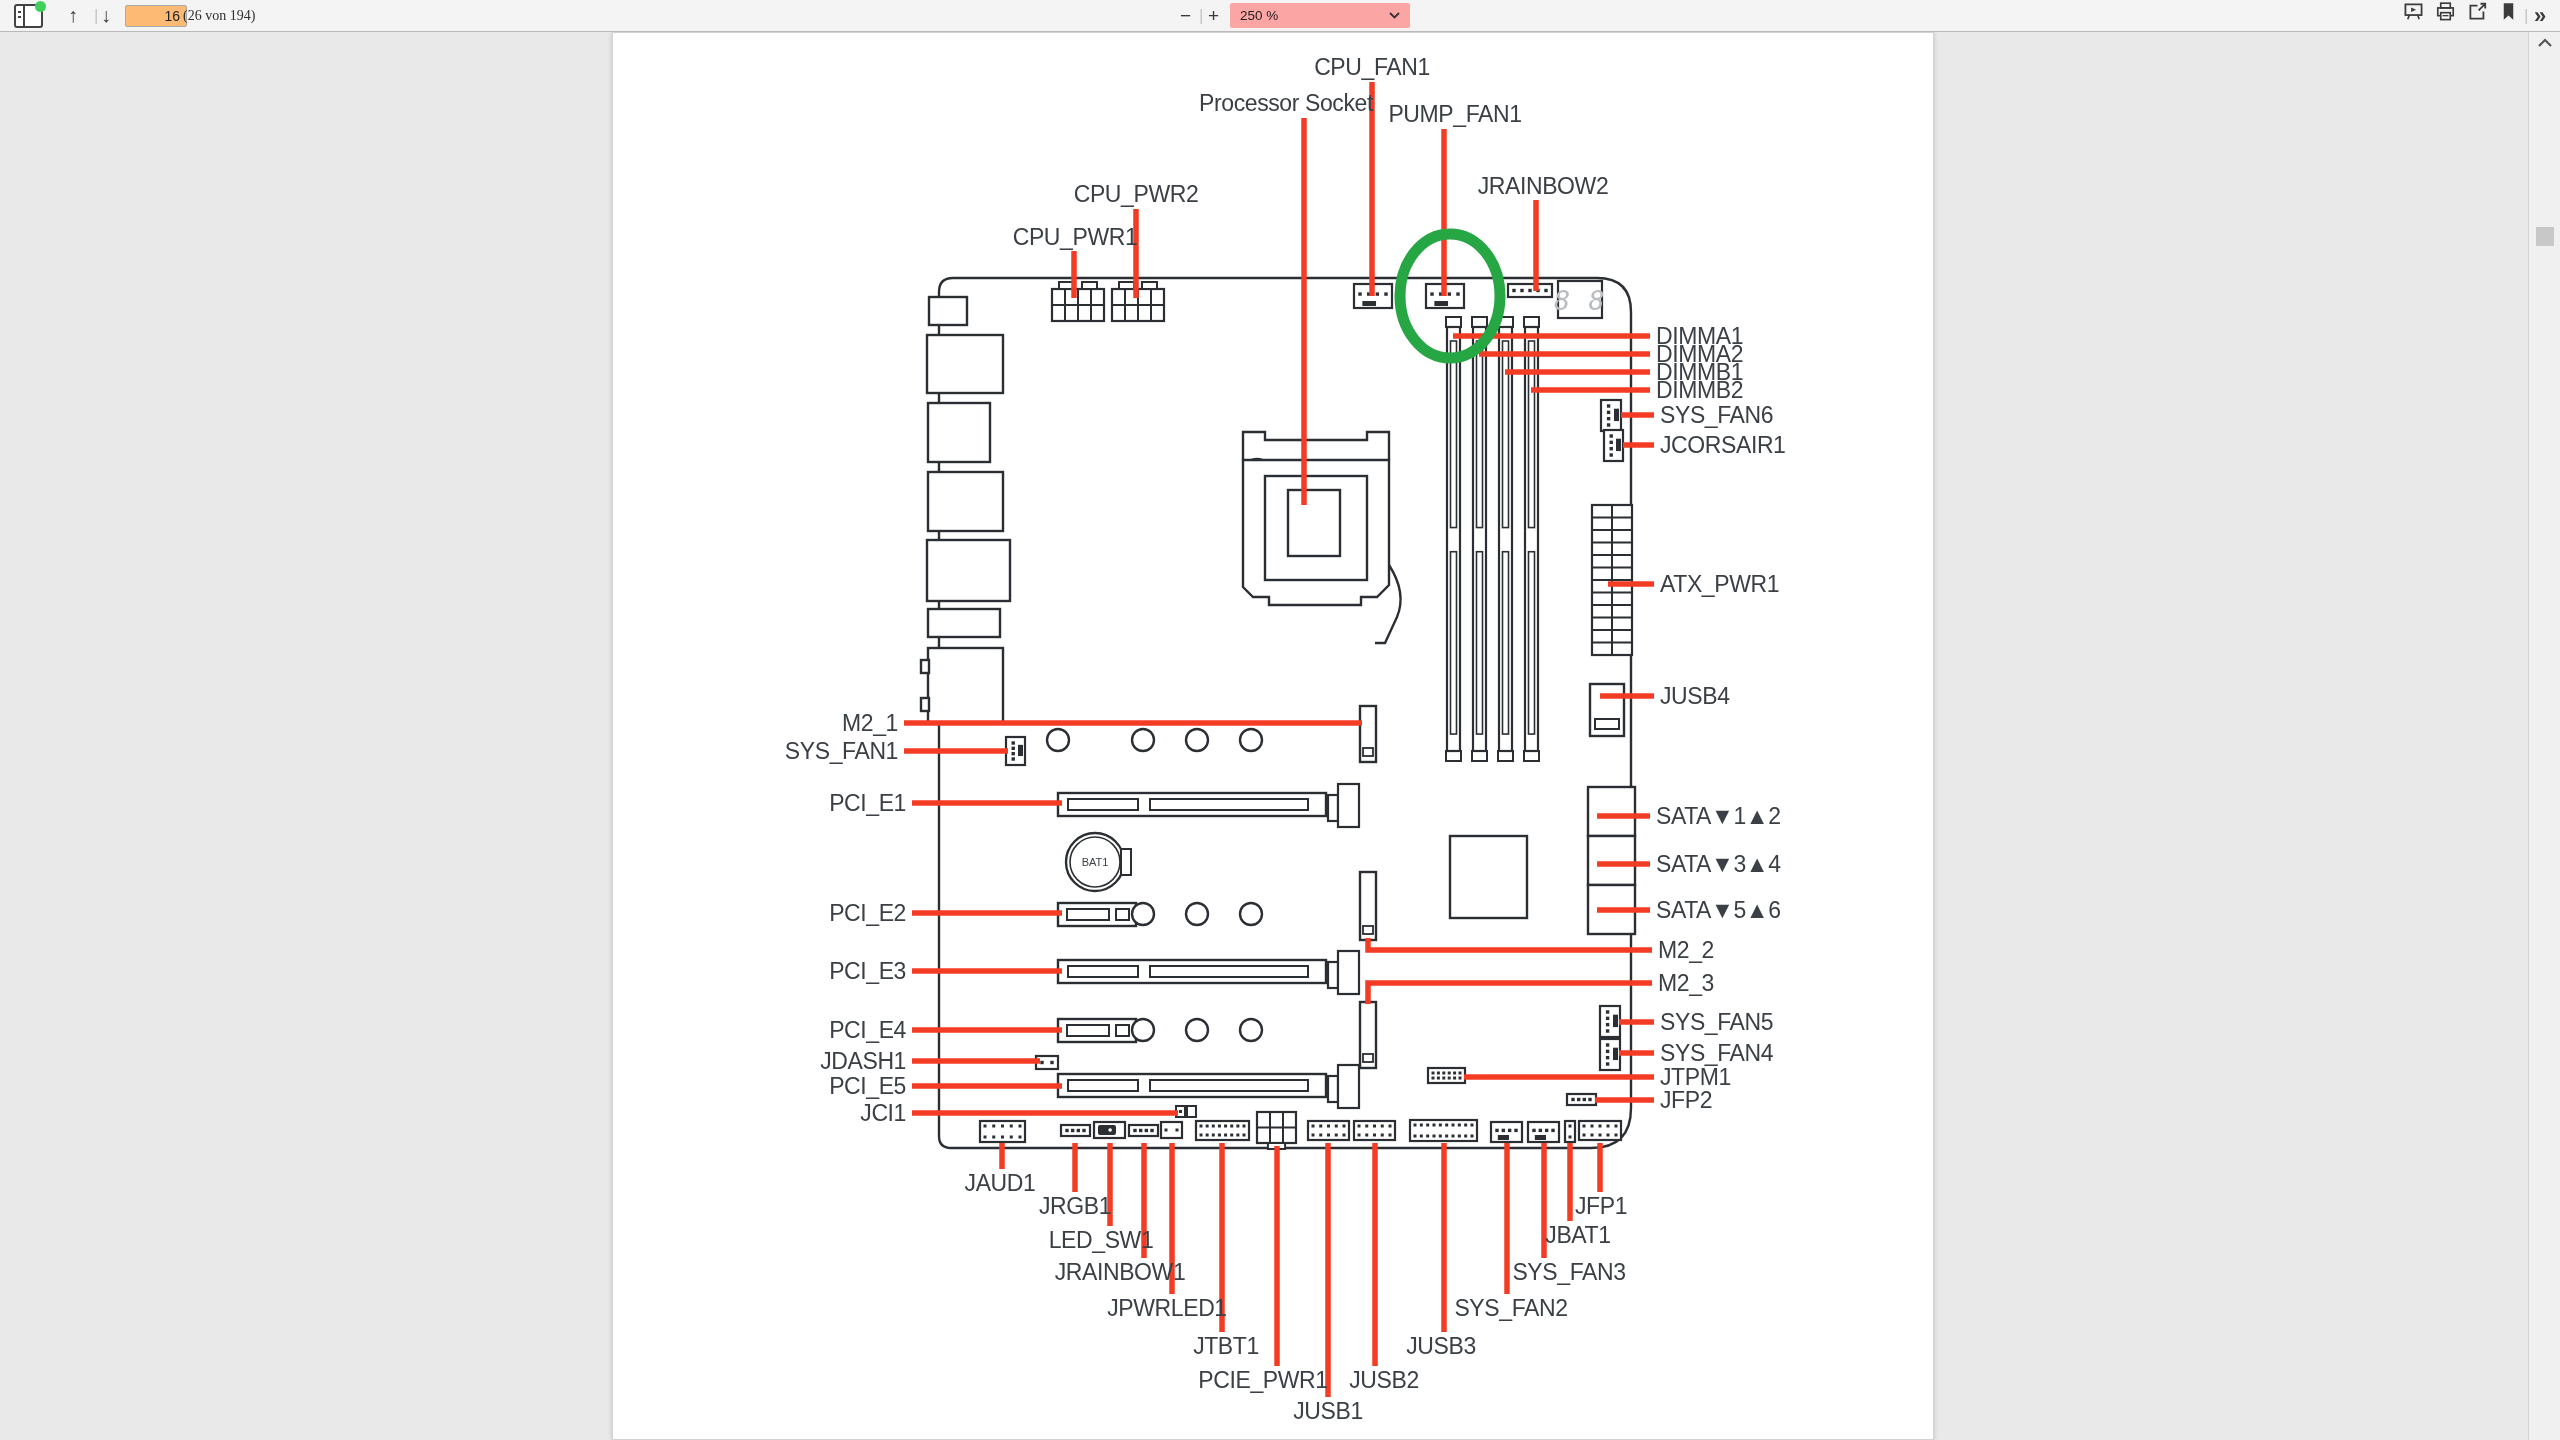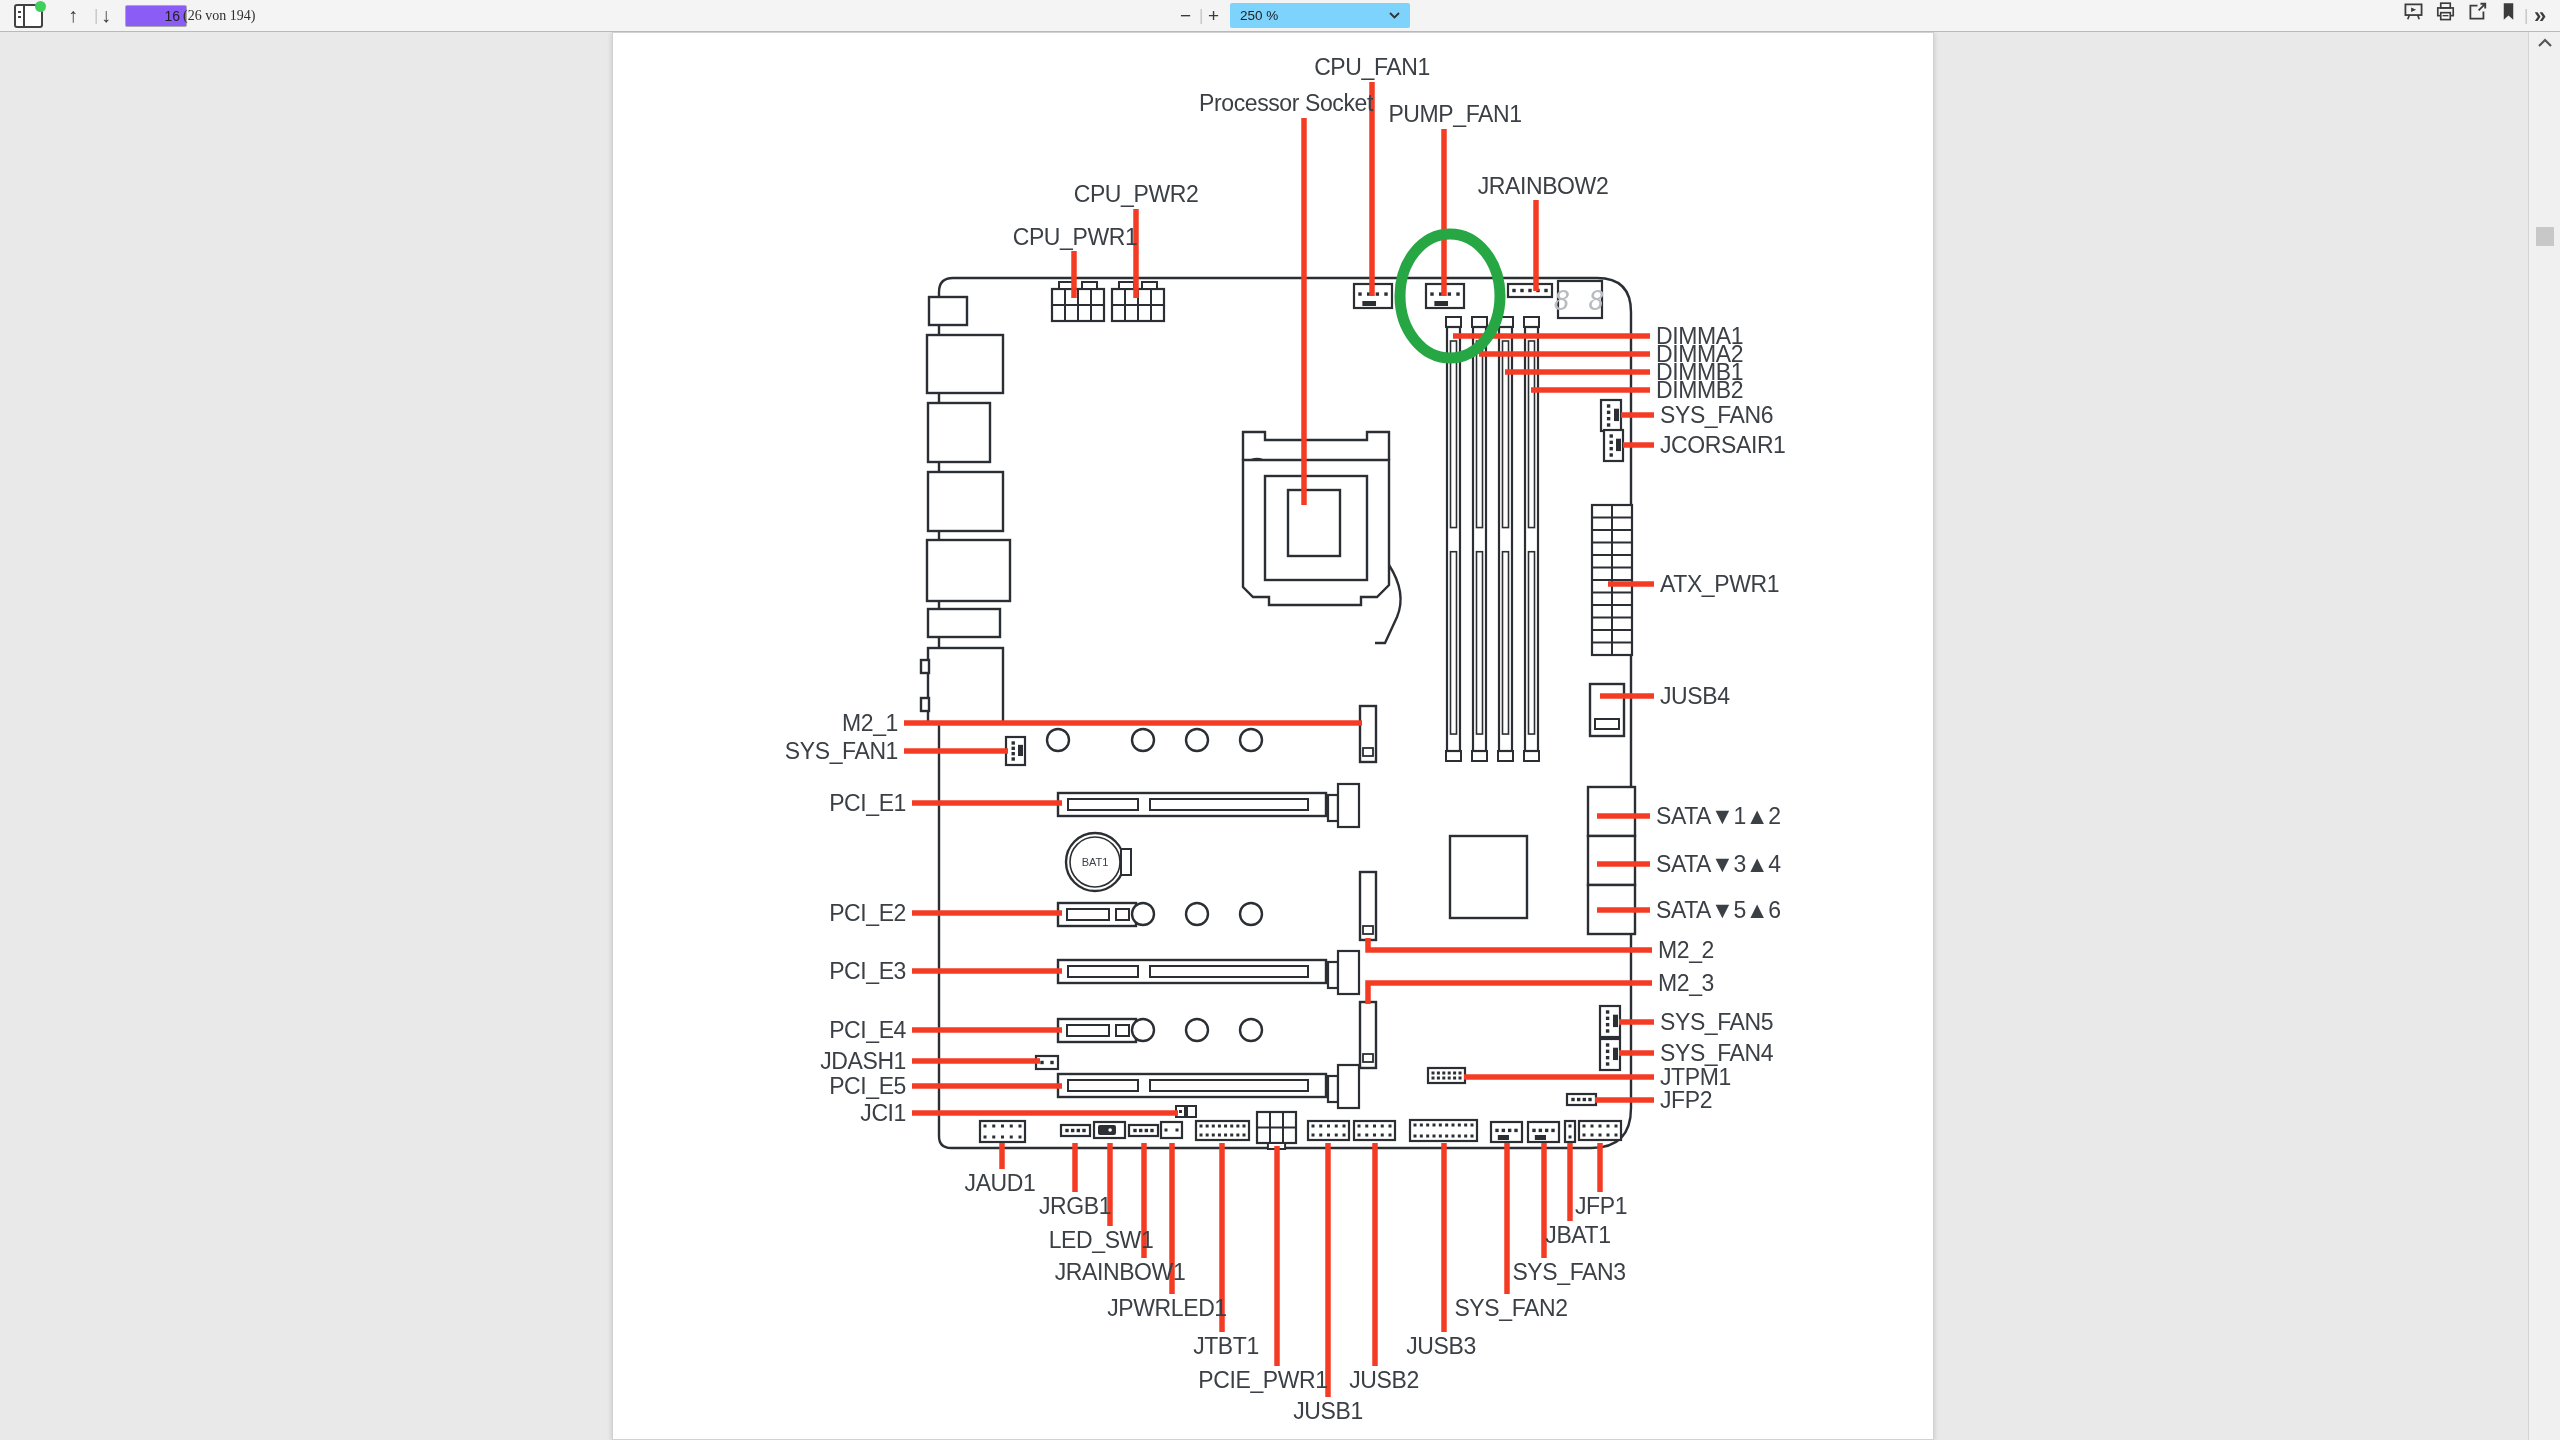--- a/index.html
+++ b/index.html
@@ -3,25 +3,25 @@
 <meta charset="utf-8">
 <style>
   html,body{margin:0;padding:0;width:2560px;height:1440px;overflow:hidden;
     background:#e9e9e9;font-family:"Liberation Sans",sans-serif;}
   
   .toolbar{position:absolute;left:0;top:0;width:2560px;height:31px;background:#f4f4f4;
     border-bottom:1px solid #b9b9b9;z-index:30;}
   .tb{position:absolute;top:0;height:31px;display:flex;align-items:center;color:#3b3b3b;}
   .arrowbtn{font-size:20px;color:#3d3d3d;cursor:default;line-height:31px;}
   .vsep{color:#c6c6c6;font-size:17px;}
-  .pageinput{width:52px;height:20px;border:1px solid #a9a9a9;border-radius:2px;background:#8b5cf6;
+  .pageinput{width:52px;height:20px;border:1px solid #a9a9a9;border-radius:2px;background:#fdba74;
     text-align:right;font-size:14px;padding:0 6px 0 2px;color:#222;font-family:"Liberation Sans",sans-serif;}
   .pagecount{font-size:14px;color:#2f2f2f;white-space:nowrap;}
   .zoombtn{font-size:19px;color:#3a3a3a;}
-  .zoomdd{width:160px;height:25px;background:#7dd3fc;border-radius:2px;display:flex;
+  .zoomdd{width:160px;height:25px;background:#fca5a5;border-radius:2px;display:flex;
     align-items:center;justify-content:space-between;padding:0 10px;font-size:13.5px;color:#222;}
   .sidebar-ic{position:relative;width:25px;height:20px;border:2px solid #424242;border-radius:3px;background:#fff;}
   .sidebar-ic .bar{position:absolute;left:7px;top:0;bottom:0;width:2px;background:#424242;}
   .sidebar-ic .l1{position:absolute;left:2px;top:5px;width:3px;height:2px;background:#424242;}
   .sidebar-ic .l2{position:absolute;left:2px;top:10px;width:3px;height:2px;background:#424242;}
   .badge{position:absolute;right:-5px;top:-5px;width:11px;height:11px;border-radius:50%;}
   .icon16{width:22px;height:22px;display:flex;align-items:center;justify-content:center;}
   
   .canvas{position:absolute;left:0;top:32px;width:2528px;height:1408px;background:#e9e9e9;}
   .page{position:absolute;left:612px;top:0;width:1322px;height:1408px;background:#ffffff;

